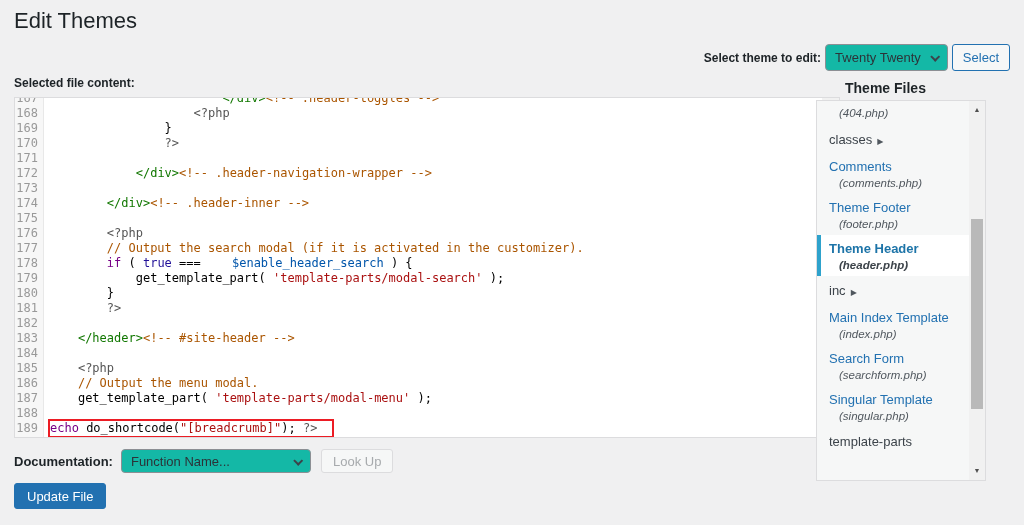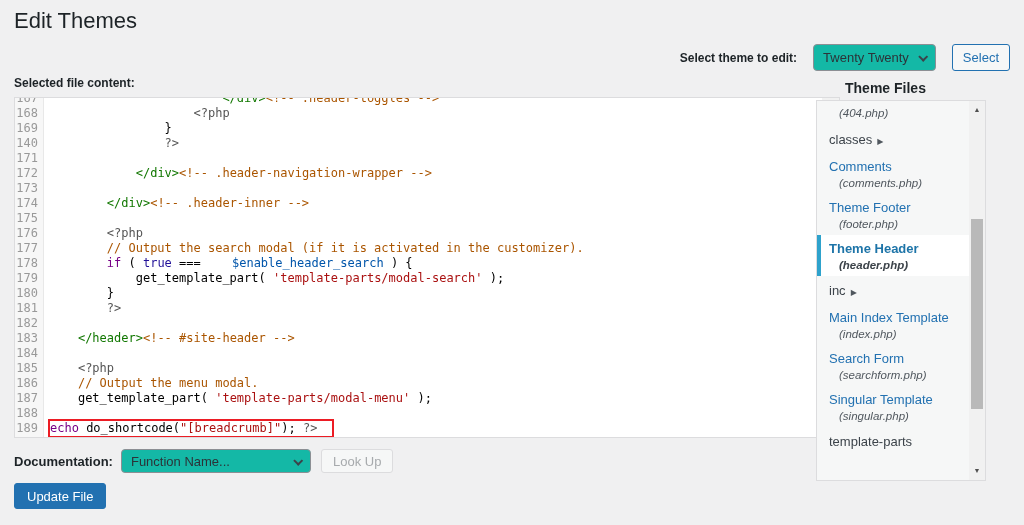--- a/index.html
+++ b/index.html
@@ -5,21 +5,21 @@
   * { margin:0; padding:0; box-sizing:border-box; }
   html,body { width:1024px; height:525px; overflow:hidden; }
   body { background:#f0f0f1; font-family:"Liberation Sans", sans-serif; color:#1d2327; }
   #app { position:relative; width:1024px; height:525px; }
 
   .page-title { position:absolute; left:14px; top:8px; font-size:22px; font-weight:400; color:#1d2327; }
   .sub-title  { position:absolute; left:14px; top:47px; font-size:15px; font-weight:700; color:#1d2327; }
   .file-content-label { position:absolute; left:14px; top:76px; font-size:12px; font-weight:600; color:#1d2327; }
 
   
-  .theme-select-row { position:absolute; top:44px; right:14px; display:flex; align-items:center; gap:16px; }
+  .theme-select-row { position:absolute; top:44px; right:14px; display:flex; align-items:center; gap:4px; }
   .theme-select-row .lbl { font-size:12px; font-weight:600; color:#1d2327; }
   .sel-box { position:relative; display:flex; align-items:center; background:#14b8a6;
              border:1px solid #8c8f94; border-radius:4px; height:27px; padding:0 26px 0 9px;
              font-size:13px; color:#2c3338; cursor:pointer; }
   .sel-box .chev { position:absolute; right:9px; top:9px; width:7px; height:7px;
                    border-right:2px solid #3c434a; border-bottom:2px solid #3c434a;
                    transform:rotate(45deg) translateY(-1px); }
   .btn-secondary { height:27px; padding:0 10px; background:#f6f7f7; border:1px solid #2271b1;
                    border-radius:3px; color:#2271b1; font-size:13px; cursor:pointer; font-family:inherit; }
 
@@ -95,21 +95,21 @@
     <button class="btn-secondary">Select</button>
   </div>
 
   <div class="editor">
     <div class="cm-area">
       <div class="gutter-bg"></div>
       <div class="cm-lines">
           <div class="cm-row"><span class="ln">167</span><span class="code"><span class="tok-pln">                        </span><span class="tok-tag">&lt;/div&gt;</span><span class="tok-com">&lt;!-- .header-toggles --&gt;</span></span></div>
           <div class="cm-row"><span class="ln">168</span><span class="code"><span class="tok-pln">                    </span><span class="tok-meta">&lt;?php</span></span></div>
           <div class="cm-row"><span class="ln">169</span><span class="code"><span class="tok-pln">                </span><span class="tok-pln">}</span></span></div>
-          <div class="cm-row"><span class="ln">140</span><span class="code"><span class="tok-pln">                </span><span class="tok-meta">?&gt;</span></span></div>
+          <div class="cm-row"><span class="ln">170</span><span class="code"><span class="tok-pln">                </span><span class="tok-meta">?&gt;</span></span></div>
           <div class="cm-row"><span class="ln">171</span><span class="code"></span></div>
           <div class="cm-row"><span class="ln">172</span><span class="code"><span class="tok-pln">            </span><span class="tok-tag">&lt;/div&gt;</span><span class="tok-com">&lt;!-- .header-navigation-wrapper --&gt;</span></span></div>
           <div class="cm-row"><span class="ln">173</span><span class="code"></span></div>
           <div class="cm-row"><span class="ln">174</span><span class="code"><span class="tok-pln">        </span><span class="tok-tag">&lt;/div&gt;</span><span class="tok-com">&lt;!-- .header-inner --&gt;</span></span></div>
           <div class="cm-row"><span class="ln">175</span><span class="code"></span></div>
           <div class="cm-row"><span class="ln">176</span><span class="code"><span class="tok-pln">        </span><span class="tok-meta">&lt;?php</span></span></div>
           <div class="cm-row"><span class="ln">177</span><span class="code"><span class="tok-pln">        </span><span class="tok-com">// Output the search modal (if it is activated in the customizer).</span></span></div>
           <div class="cm-row"><span class="ln">178</span><span class="code"><span class="tok-pln">        </span><span class="tok-kw">if</span><span class="tok-pln"> ( </span><span class="tok-atom">true</span><span class="tok-pln"> === </span><span class="tok-var2">$enable_header_search</span><span class="tok-pln"> ) {</span></span></div>
           <div class="cm-row"><span class="ln">179</span><span class="code"><span class="tok-pln">            </span><span class="tok-pln">get_template_part( </span><span class="tok-str">'template-parts/modal-search'</span><span class="tok-pln"> );</span></span></div>
           <div class="cm-row"><span class="ln">180</span><span class="code"><span class="tok-pln">        </span><span class="tok-pln">}</span></span></div>

